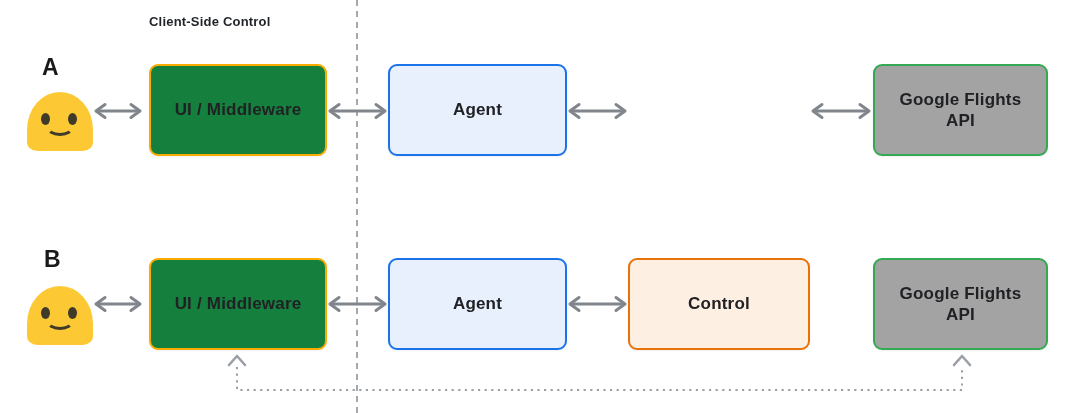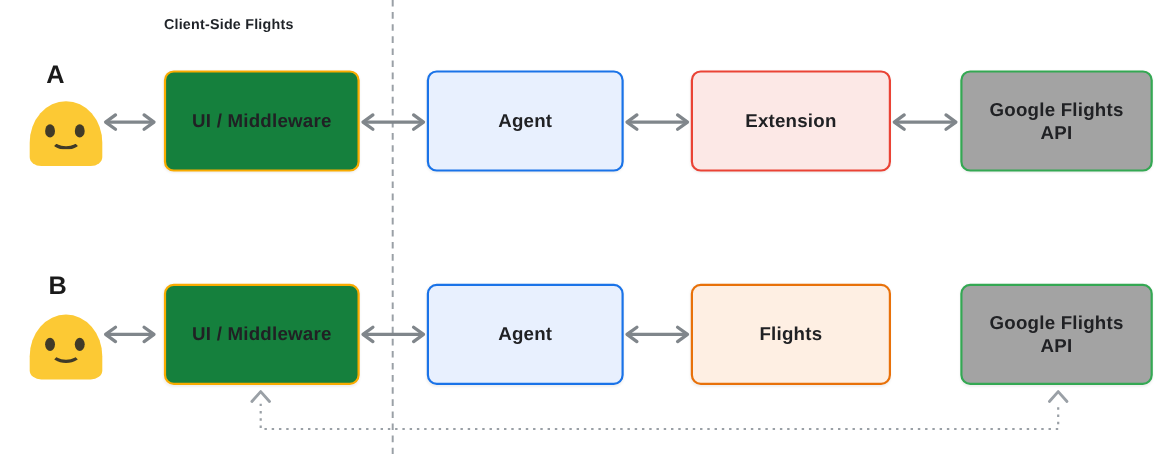--- a/index.html
+++ b/index.html
@@ -99,53 +99,50 @@
         <polyline points="376,297.5 385,304 376,310.5"></polyline>
       </g>
       <g>
         <line x1="571" y1="304" x2="624" y2="304"></line>
         <polyline points="579,297.5 570,304 579,310.5"></polyline>
         <polyline points="616,297.5 625,304 616,310.5"></polyline>
       </g>
     </g>
   </svg>
 
-  <div class="zone-header" style="left:149px">Client-Side Flights</div>
+  <div class="zone-header" style="left:149px">Client-Side Control</div>
 
   <div class="row-label" style="left:42px;top:54px">A</div>
   <div class="emoji" style="left:27px;top:92px">
     <span class="eye eye-l"></span>
     <span class="eye eye-r"></span>
     <span class="smile"></span>
   </div>
   <div class="node c-yellow" style="left:149px;top:64px;width:178px">
     <span class="lbl">UI / Middleware</span>
   </div>
   <div class="node c-blue" style="left:388px;top:64px;width:179px">
     <span class="lbl">Agent</span>
-  </div>
-  <div class="node c-red" style="left:628px;top:64px;width:182px">
-    <span class="lbl">Extension</span>
   </div>
   <div class="node c-green" style="left:873px;top:64px;width:175px">
     <span class="lbl">Google Flights API</span>
   </div>
 
   <div class="row-label" style="left:44px;top:246px">B</div>
   <div class="emoji" style="left:27px;top:286px">
     <span class="eye eye-l"></span>
     <span class="eye eye-r"></span>
     <span class="smile"></span>
   </div>
   <div class="node c-yellow" style="left:149px;top:258px;width:178px">
     <span class="lbl">UI / Middleware</span>
   </div>
   <div class="node c-blue" style="left:388px;top:258px;width:179px">
     <span class="lbl">Agent</span>
   </div>
   <div class="node c-orange" style="left:628px;top:258px;width:182px">
-    <span class="lbl">Flights</span>
+    <span class="lbl">Control</span>
   </div>
   <div class="node c-green" style="left:873px;top:258px;width:175px">
     <span class="lbl">Google Flights API</span>
   </div>
 
 </div>
 
 </body></html>

